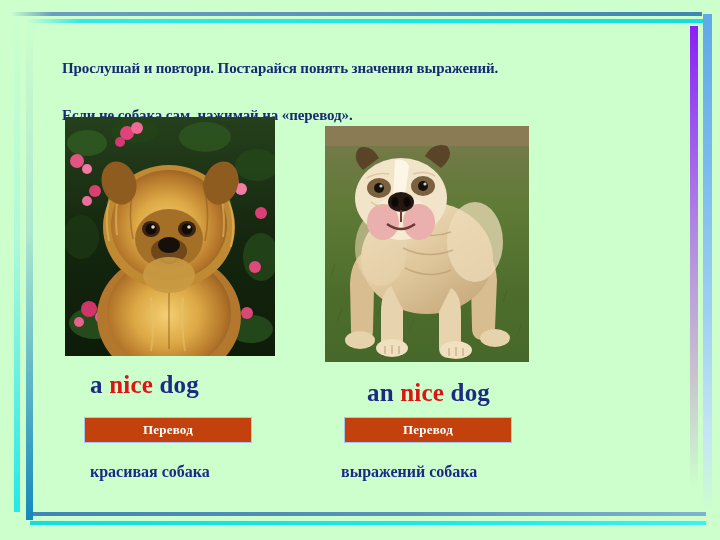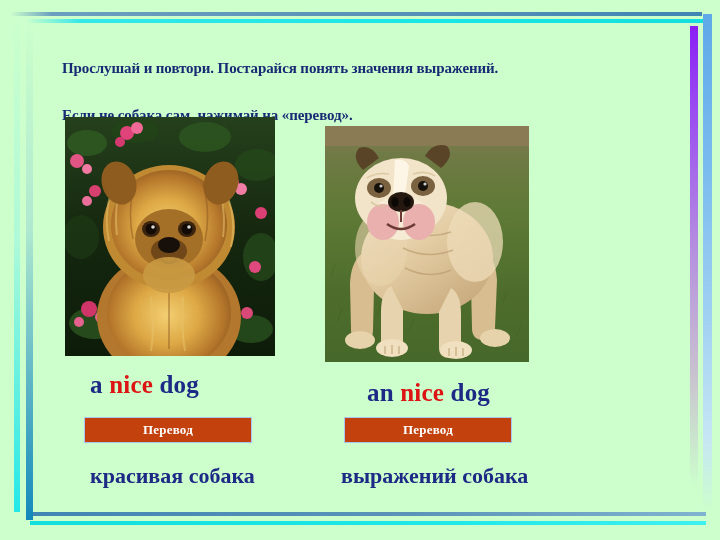--- a/index.html
+++ b/index.html
@@ -169,21 +169,21 @@
   #btn-translate-ugly {
     left: 344px;
     top: 417px;
     width: 168px;
     height: 26px;
   }
 
   
   .translation {
     position: absolute;
-    font-size: 22px;
+    font-size: 16px;
     font-weight: bold;
     color: #1c2a86;
     white-space: nowrap;
   }
   #translation-nice { left: 90px; top: 463px; }
   #translation-ugly { left: 341px; top: 463px; }
 
   
   #next-arrow {
     position: absolute;

